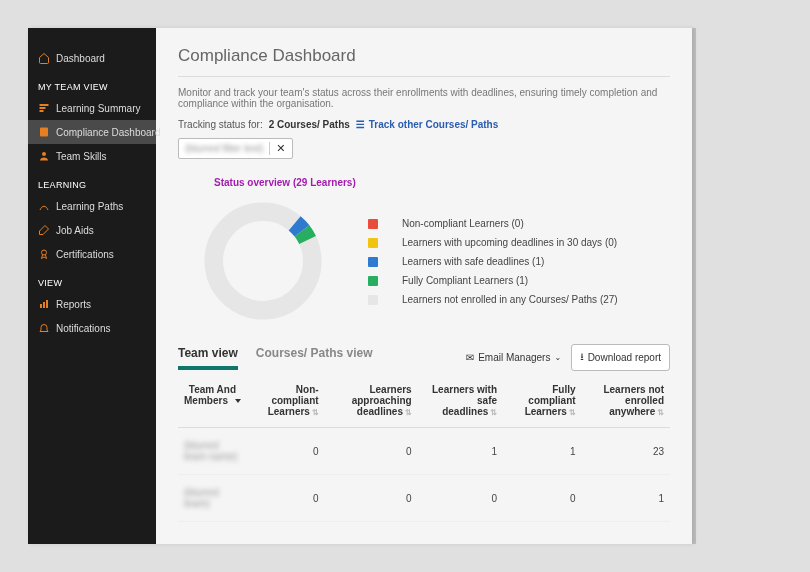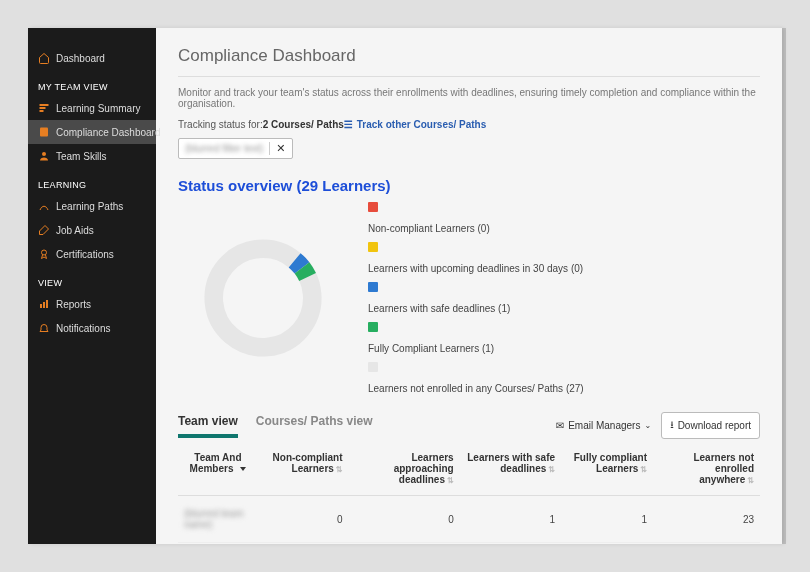--- a/index.html
+++ b/index.html
@@ -4,21 +4,21 @@
 <style>
   * { box-sizing: border-box; margin: 0; padding: 0; }
   body {
     font-family: Arial, Helvetica, sans-serif;
     background: #e0e0e0;
     padding: 28px;
     font-size: 11px;
     color: #333;
   }
   .app {
-    width: 754px;
+    width: 664px;
     height: 516px;
     background: #f5f5f5;
     display: flex;
     box-shadow: 2px 0 4px rgba(0,0,0,0.1);
     position: relative;
   }
   .app::after{
     content:"";
     position:absolute;
     right:-4px; top:0;
@@ -70,20 +70,21 @@
   }
   .desc {
     color:#777;
     font-size:10px;
     margin-bottom:10px;
   }
   .tracking-row {
     font-size:10px;
     color:#555;
     display:flex;
+    gap:6px;
     margin-bottom:8px;
   }
   .tracking-row b { color:#333; }
   .track-link { color:#2a5db0; font-weight:bold; cursor:pointer; display:flex; align-items:center; gap:4px;}
   .chip {
     display:inline-flex;
     align-items:center;
     border:1px solid #bbb;
     background:#fff;
     padding:3px 6px;
@@ -97,35 +98,36 @@
     font-size:10px;
   }
   .chip .x {
     cursor:pointer;
     font-size:11px;
     color:#333;
     border-left:1px solid #ccc;
     padding-left:6px;
   }
   .overview-title {
-    font-size:15px;
+    font-size:10px;
     font-weight:bold;
-    color:#1d4ed8;
+    color:#a21caf;
     margin-bottom:8px;
+    margin-left:36px;
   }
   .overview {
     display:flex;
     gap:40px;
     align-items:center;
     margin-bottom:18px;
   }
   .donut { width:130px; height:130px; position:relative; margin-left:20px;}
   .donut svg { width:100%; height:100%; transform: rotate(-50deg);}
   .legend { display:flex; flex-direction:column; gap:8px; font-size:10px; color:#444;}
-  .legend-row { display:flex; align-items:flex-start; gap:11px;flex-direction:column;}
+  .legend-row { display:flex; align-items:flex-end; gap:24px;}
   .swatch { width:10px; height:10px; border-radius:1px;}
   
   .tabrow {
     display:flex;
     align-items:center;
     border-bottom:1px solid transparent;
     margin-bottom:4px;
   }
   .tabs { display:flex; gap:18px; flex:1;}
   .tab {

